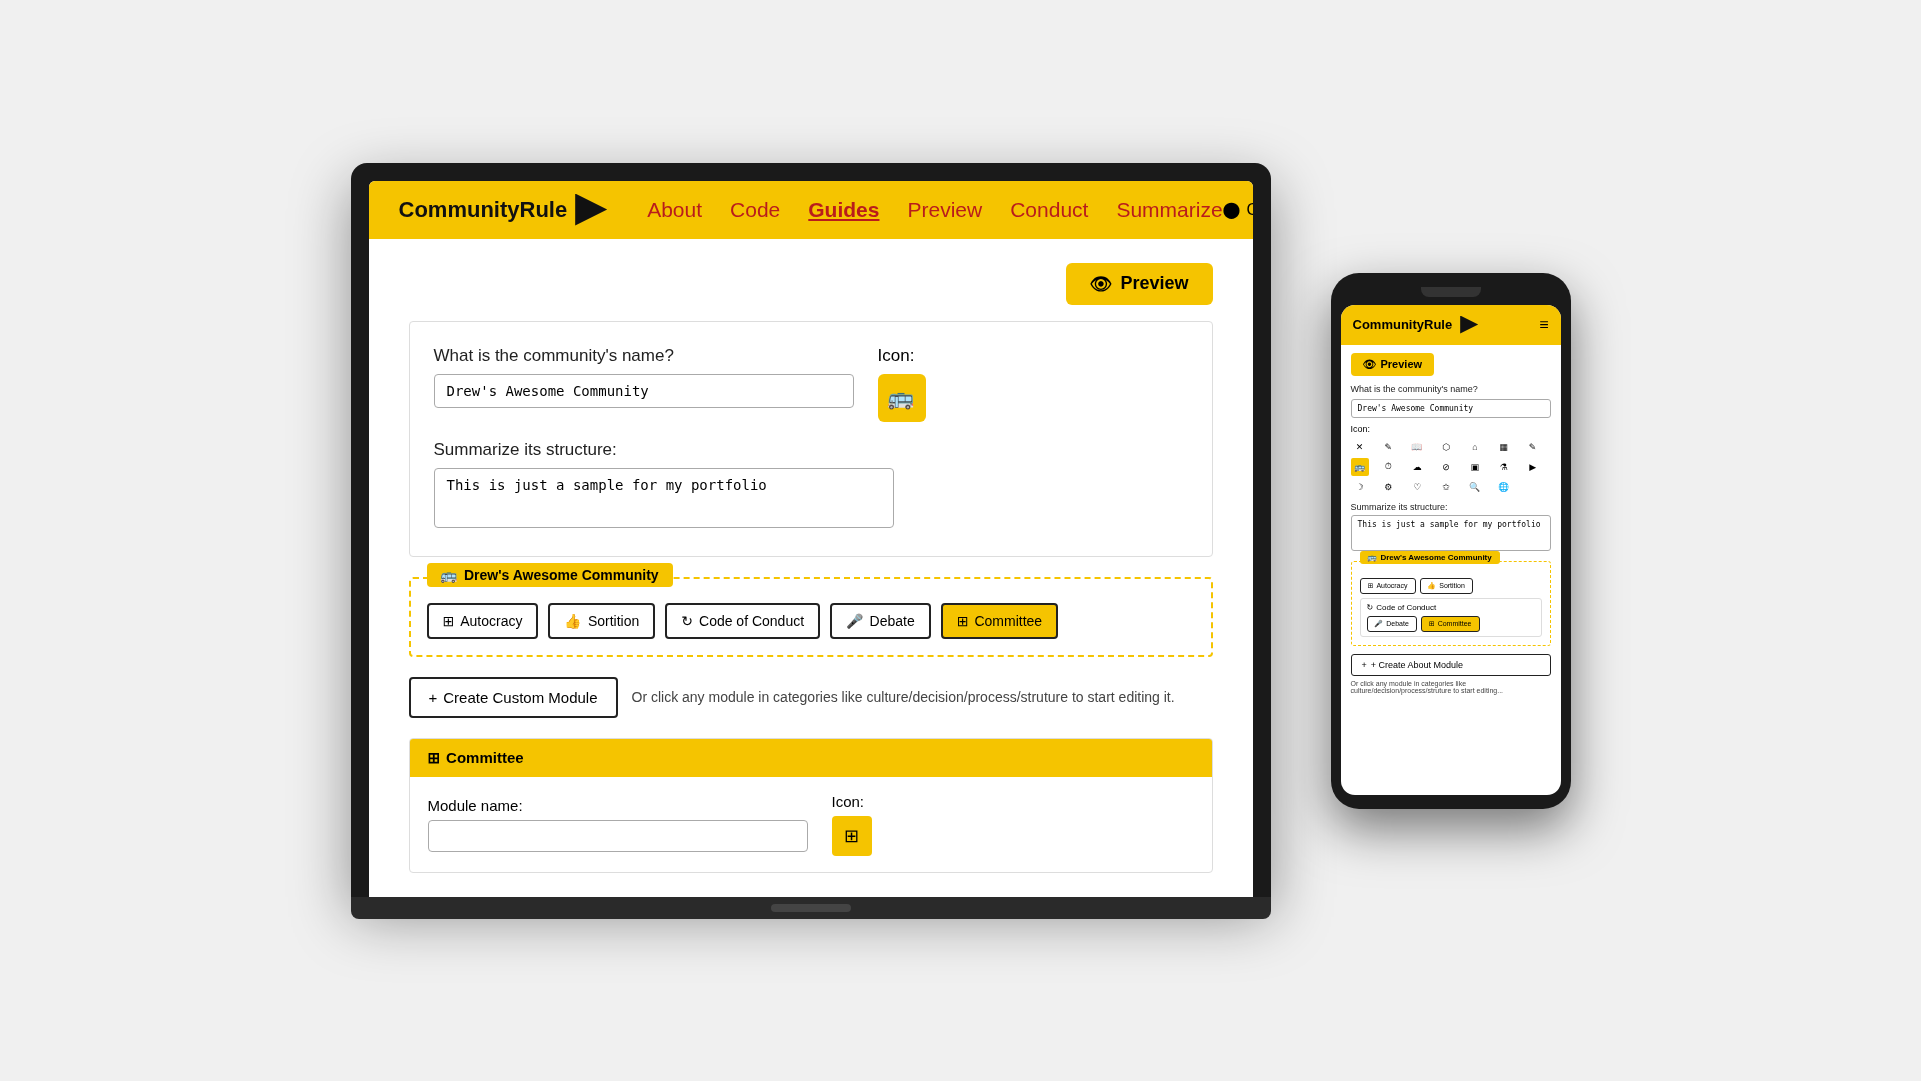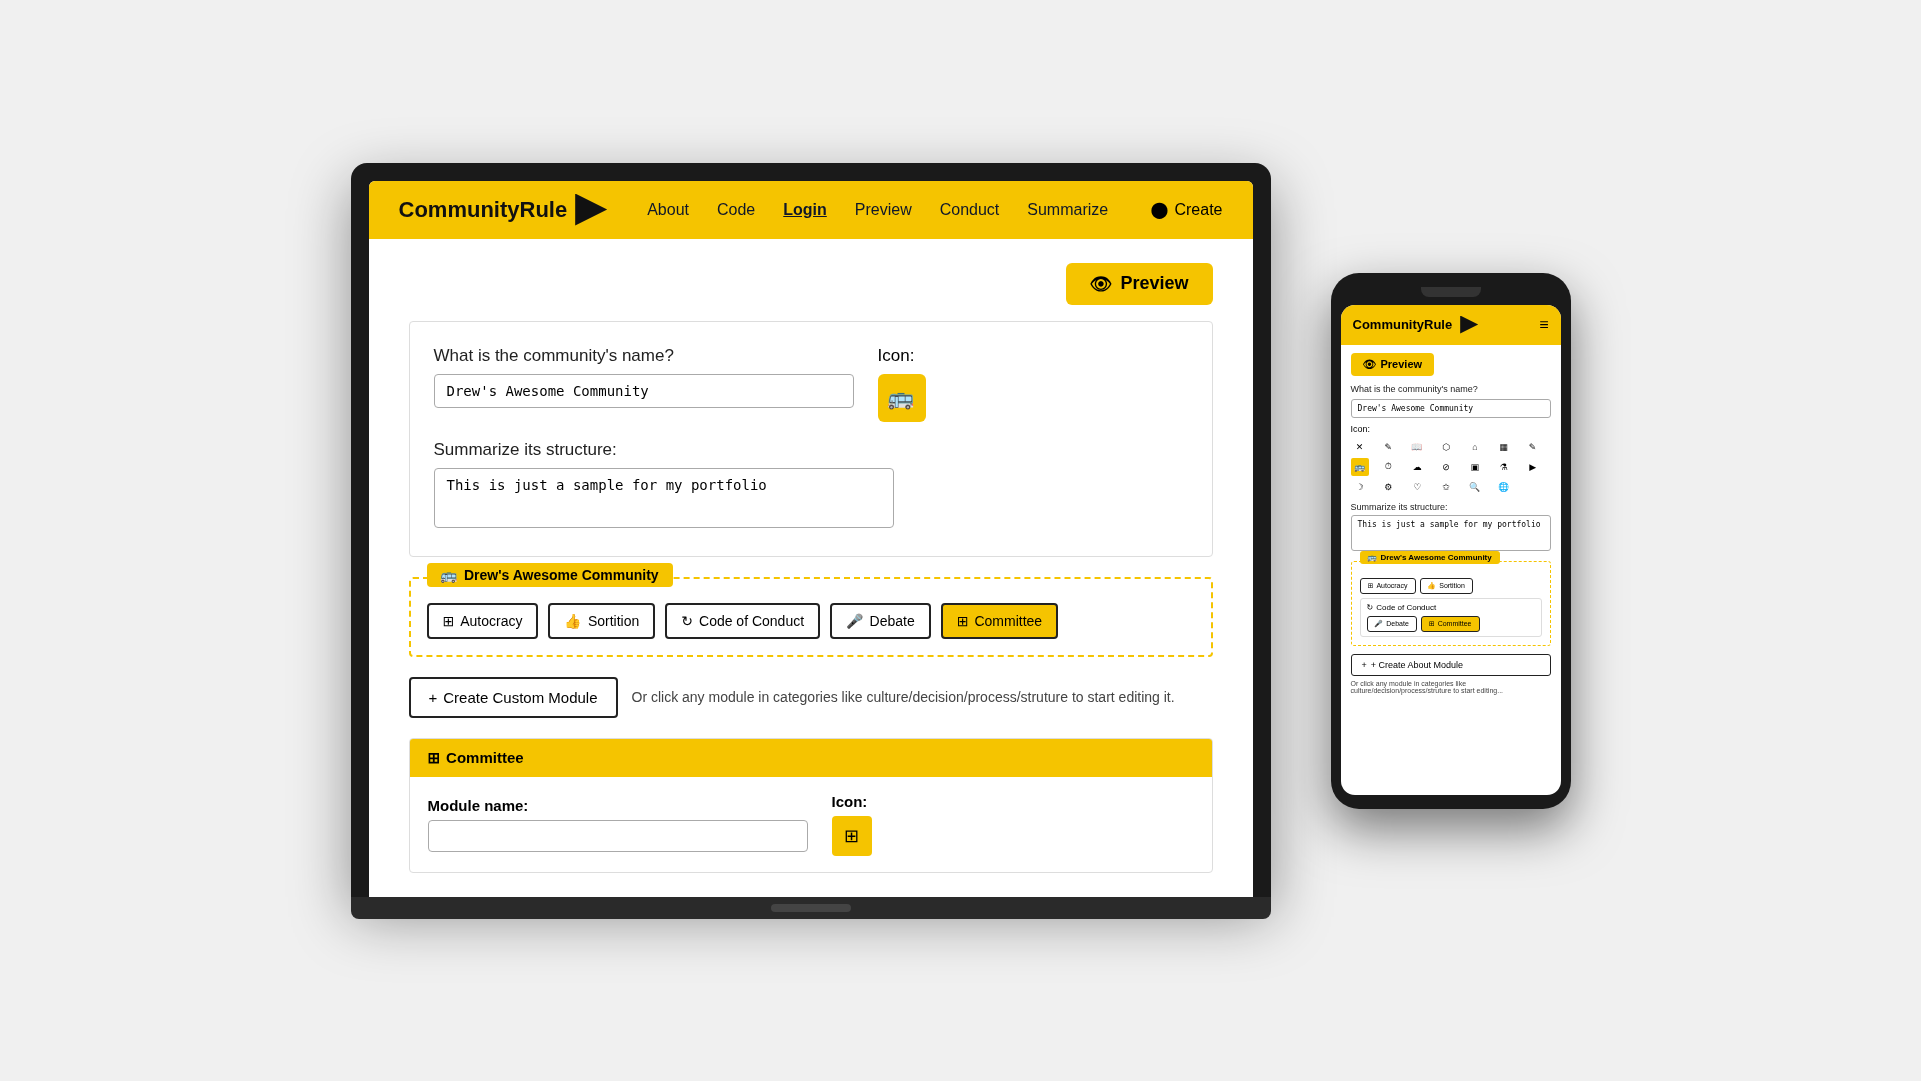--- a/index.html
+++ b/index.html
@@ -81,22 +81,22 @@
       background: #111;
       clip-path: polygon(0 0, 100% 50%, 0 100%);
     }
     .laptop-nav-links {
       display: flex;
       align-items: center;
       gap: 28px;
       flex: 1;
     }
     .laptop-nav-link {
-      font-size: 16px;
-      color: #0f172a;
+      font-size: 21px;
+      color: #b91c1c;
       text-decoration: none;
       cursor: pointer;
       font-weight: 500;
     }
     .laptop-nav-link.active {
       text-decoration: underline;
       font-weight: 700;
     }
     .laptop-login {
       display: flex;
@@ -267,21 +267,21 @@
     .module-section-body {
       padding: 16px 18px;
     }
     .module-form-row {
       display: flex;
       align-items: center;
       gap: 24px;
     }
     .module-form-label {
       font-size: 15px;
-      font-weight: 700;
+      font-weight: 400;
       margin-bottom: 6px;
     }
     .module-form-input {
       width: 380px;
       padding: 7px 10px;
       border: 1px solid #aaa;
       border-radius: 4px;
       font-size: 14px;
       font-family: monospace;
     }
@@ -486,21 +486,21 @@
       <div class="laptop-screen">
 
         <div class="laptop-nav">
           <div class="laptop-logo">
             <span class="laptop-logo-text">CommunityRule</span>
             <div class="logo-arrow"></div>
           </div>
           <div class="laptop-nav-links">
             <a class="laptop-nav-link">About</a>
             <a class="laptop-nav-link">Code</a>
-            <a class="laptop-nav-link active">Login</a>
+            <a class="laptop-nav-link active">Guides</a>
             <a class="laptop-nav-link">Preview</a>
             <a class="laptop-nav-link">Conduct</a>
             <a class="laptop-nav-link">Summarize</a>
           </div>
           <div class="laptop-login">
             <span>⬤</span>
             <span>Create</span>
           </div>
         </div>
 

